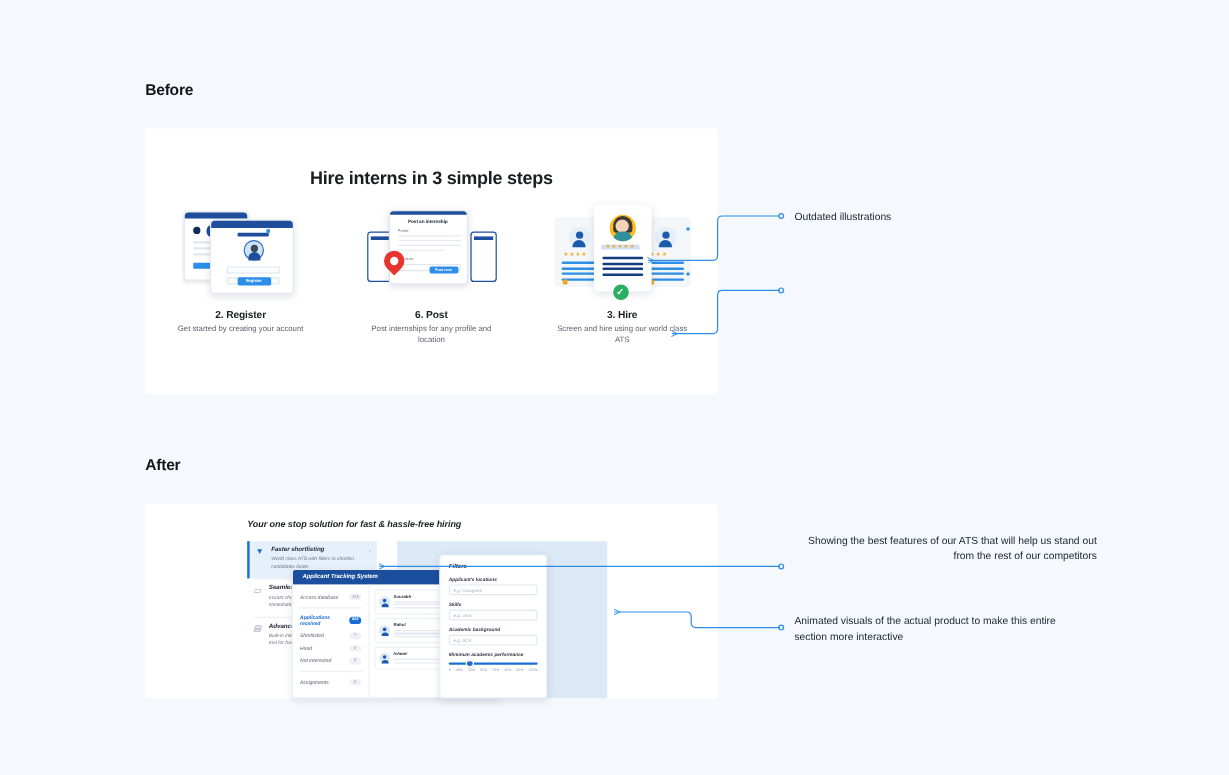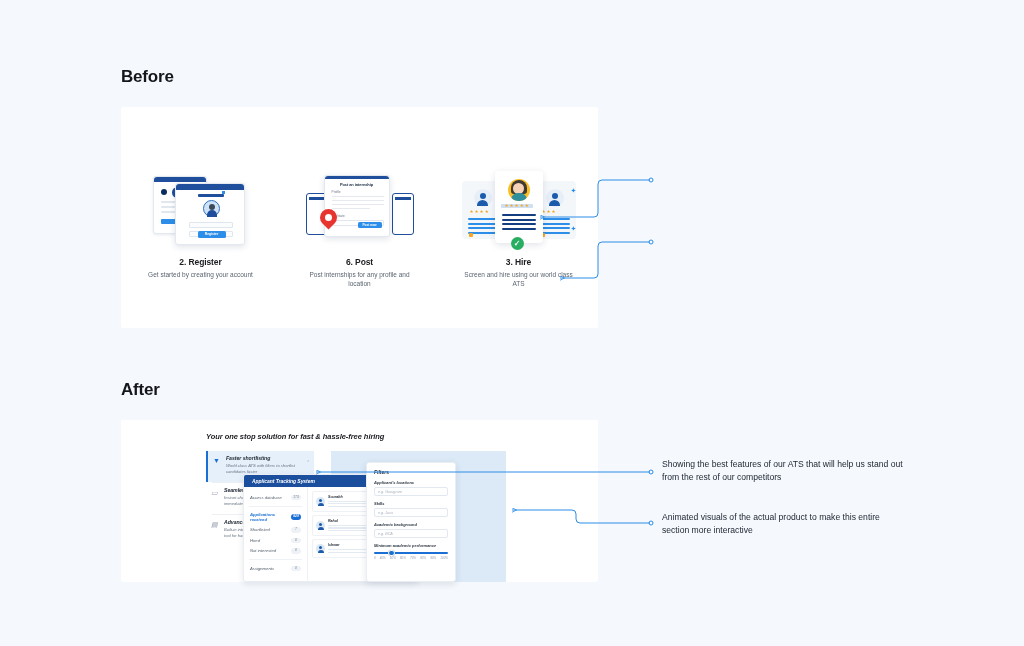--- a/index.html
+++ b/index.html
@@ -7,21 +7,21 @@
     width: 1024px; height: 646px;
     background: #f5f8fc;
     font-family: "Liberation Sans", sans-serif;
     overflow: hidden;
   }
   .page { position: relative; width: 1024px; height: 646px; }
 
   
   .section-title {
     position: absolute;
-    font-size: 17px;
+    font-size: 13px;
     font-weight: bold;
     color: #14161a;
     letter-spacing: -0.2px;
   }
   #title-before { left: 121px; top: 67px; }
   #title-after  { left: 121px; top: 380px; }
 
   
   .card {
     position: absolute;
@@ -213,20 +213,21 @@
 </style>
 </head>
 <body>
 
 <div class="page">
 
   <div class="section-title" id="title-before">Before</div>
   <div class="section-title" id="title-after">After</div>
 
   <div class="card" id="card-before">
+    <div class="before-heading">Hire interns in 3 simple steps</div>
 
     <div class="steps">
 
       <div class="step">
         <div class="step-art">
           <div class="reg-back">
             <div class="reg-back-bar"></div>
             <div class="reg-dot"></div>
             <div class="reg-av"></div>
             <div class="reg-line" style="left:7px;top:24px;width:40px;"></div>
@@ -475,19 +476,20 @@
     <path d="M 650 242 H 602 Q 598 242 598 246 V 274 Q 598 278 594 278 H 560" fill="none" stroke="#2c8ee8" stroke-width="1" marker-end="url(#arrow)"></path>
     <circle cx="651" cy="242" r="2" fill="none" stroke="#2c8ee8" stroke-width="1"></circle>
 
     <path d="M 650 472 H 316" fill="none" stroke="#2c8ee8" stroke-width="1" marker-end="url(#arrow)"></path>
     <circle cx="651" cy="472" r="2" fill="none" stroke="#2c8ee8" stroke-width="1"></circle>
 
     <path d="M 650 523 H 580 Q 576 523 576 519 V 514 Q 576 510 572 510 H 512" fill="none" stroke="#2c8ee8" stroke-width="1" marker-end="url(#arrow)"></path>
     <circle cx="651" cy="523" r="2" fill="none" stroke="#2c8ee8" stroke-width="1"></circle>
   </svg>
 
-
-
-  <div class="anno" style="left:662px; top:458px; width:252px;">Showing the best features of our ATS that will help us stand out from the rest of our competitors</div>
+  <div class="anno" style="left:662px; top:174px; width:260px;">Outdated illustrations</div>
+
+
+  <div class="anno" style="left:662px; top:444px; width:252px;text-align:right;">Showing the best features of our ATS that will help us stand out from the rest of our competitors</div>
 
   <div class="anno" style="left:662px; top:511px; width:244px;">Animated visuals of the actual product to make this entire section more interactive</div>
 
 </div>
 
 </body></html>

